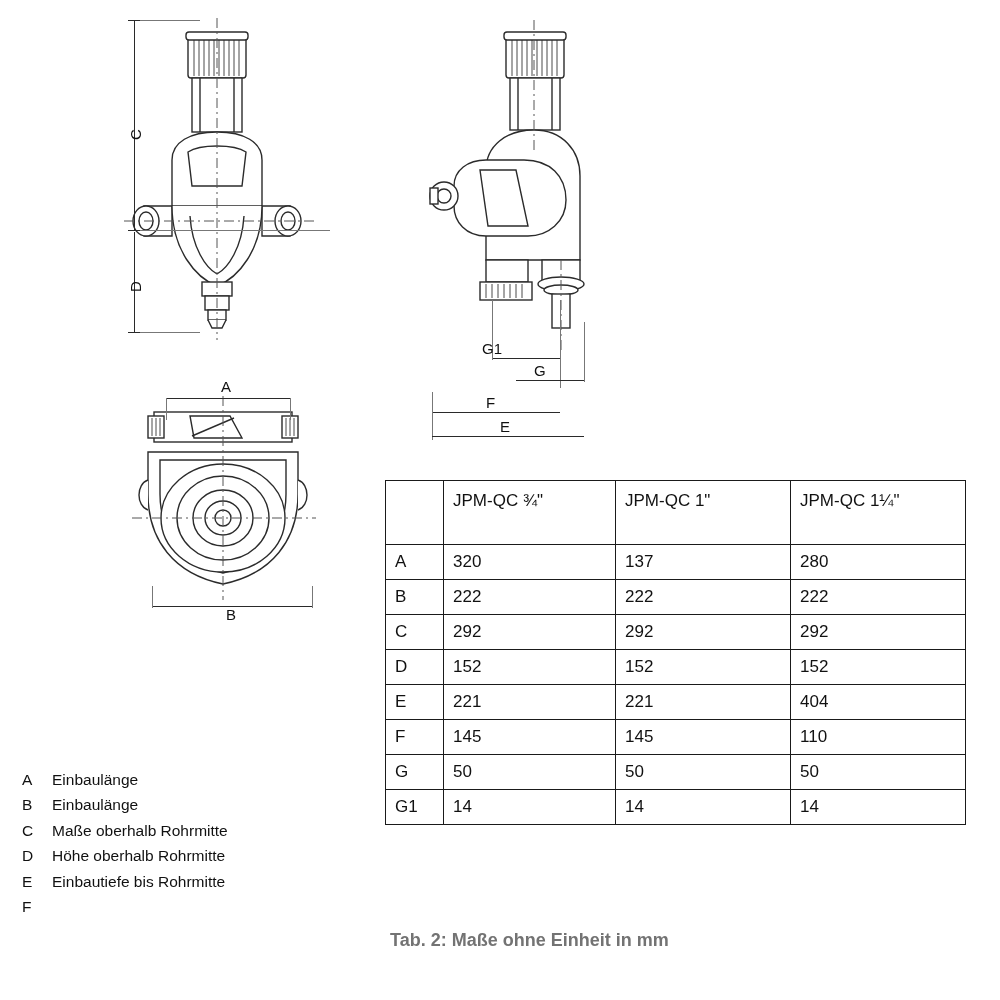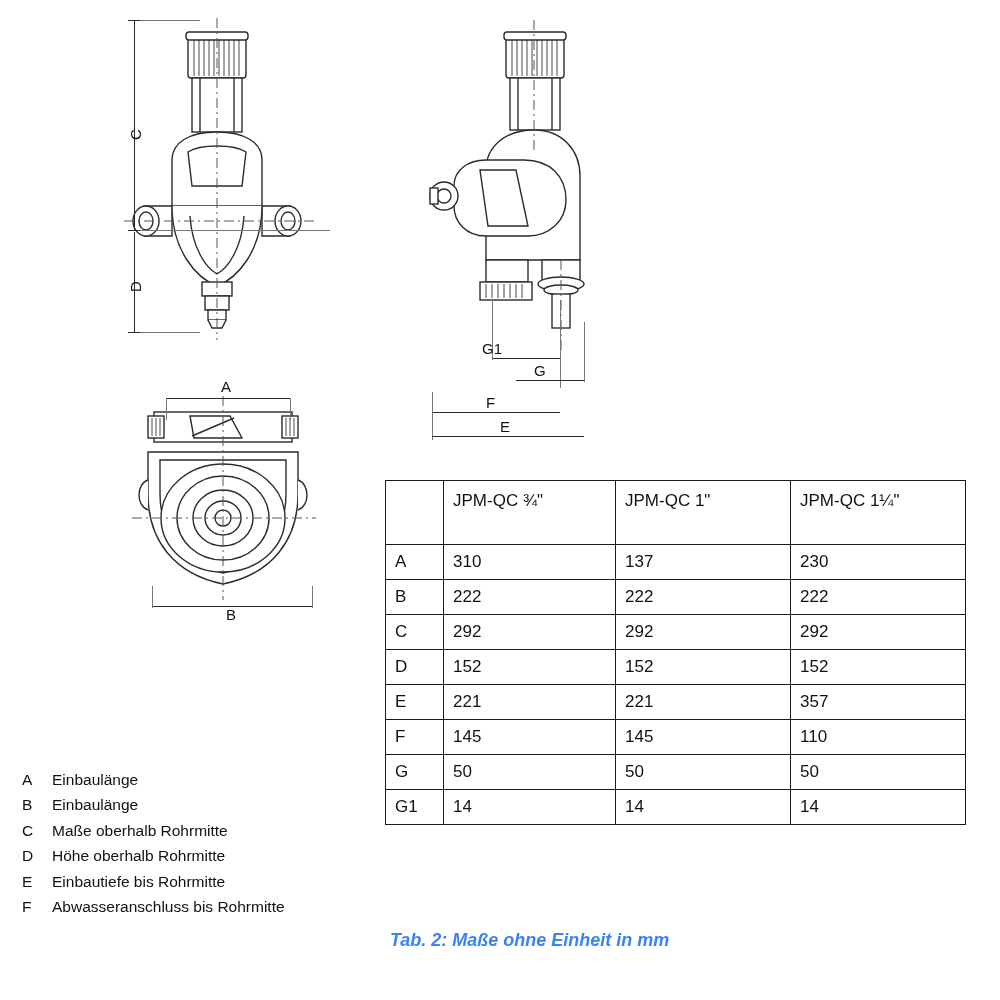--- a/index.html
+++ b/index.html
@@ -38,21 +38,21 @@
     height:30px;
     box-sizing:border-box;
   }
   table.dims col.c0{width:58px;}
   table.dims col.c1{width:172px;}
   table.dims col.c2{width:175px;}
   table.dims col.c3{width:175px;}
   table.dims thead th{height:64px;vertical-align:top;padding-top:10px;}
   .tbl-caption{
     position:absolute;left:390px;top:930px;
-    font-size:18px;font-style:italic;font-weight:bold;color:#3b82f6;
+    font-size:18px;font-weight:bold;color:#737373;
   }
 
   
   .legend{position:absolute;left:22px;top:770px;font-size:15.5px;color:#111;}
   .legend .row{display:flex;margin-bottom:4.5px;line-height:1.35;}
   .legend .key{width:30px;flex:0 0 30px;}
   .legend .val{white-space:nowrap;text-align:right;}
 </style>
 </head>
 <body>
@@ -251,23 +251,23 @@
         <tr>
           <th></th>
           <th>JPM-QC ¾"</th>
           <th>JPM-QC 1"</th>
           <th>JPM-QC 1¼"</th>
         </tr>
       </thead>
       <tbody>
         <tr>
           <td>A</td>
-          <td>310</td>
+          <td>320</td>
           <td>137</td>
-          <td>230</td>
+          <td>280</td>
         </tr>
         <tr>
           <td>B</td>
           <td>222</td>
           <td>222</td>
           <td>222</td>
         </tr>
         <tr>
           <td>C</td>
           <td>292</td>
@@ -277,21 +277,21 @@
         <tr>
           <td>D</td>
           <td>152</td>
           <td>152</td>
           <td>152</td>
         </tr>
         <tr>
           <td>E</td>
           <td>221</td>
           <td>221</td>
-          <td>357</td>
+          <td>404</td>
         </tr>
         <tr>
           <td>F</td>
           <td>145</td>
           <td>145</td>
           <td>110</td>
         </tr>
         <tr>
           <td>G</td>
           <td>50</td>
@@ -325,17 +325,16 @@
     <div class="row">
       <span class="key">D</span>
       <span class="val">Höhe oberhalb Rohrmitte</span>
     </div>
     <div class="row">
       <span class="key">E</span>
       <span class="val">Einbautiefe bis Rohrmitte</span>
     </div>
     <div class="row">
       <span class="key">F</span>
-      <span class="val">Abwasseranschluss bis Rohrmitte</span>
     </div>
   </div>
 
 </div>
 
 </body></html>

